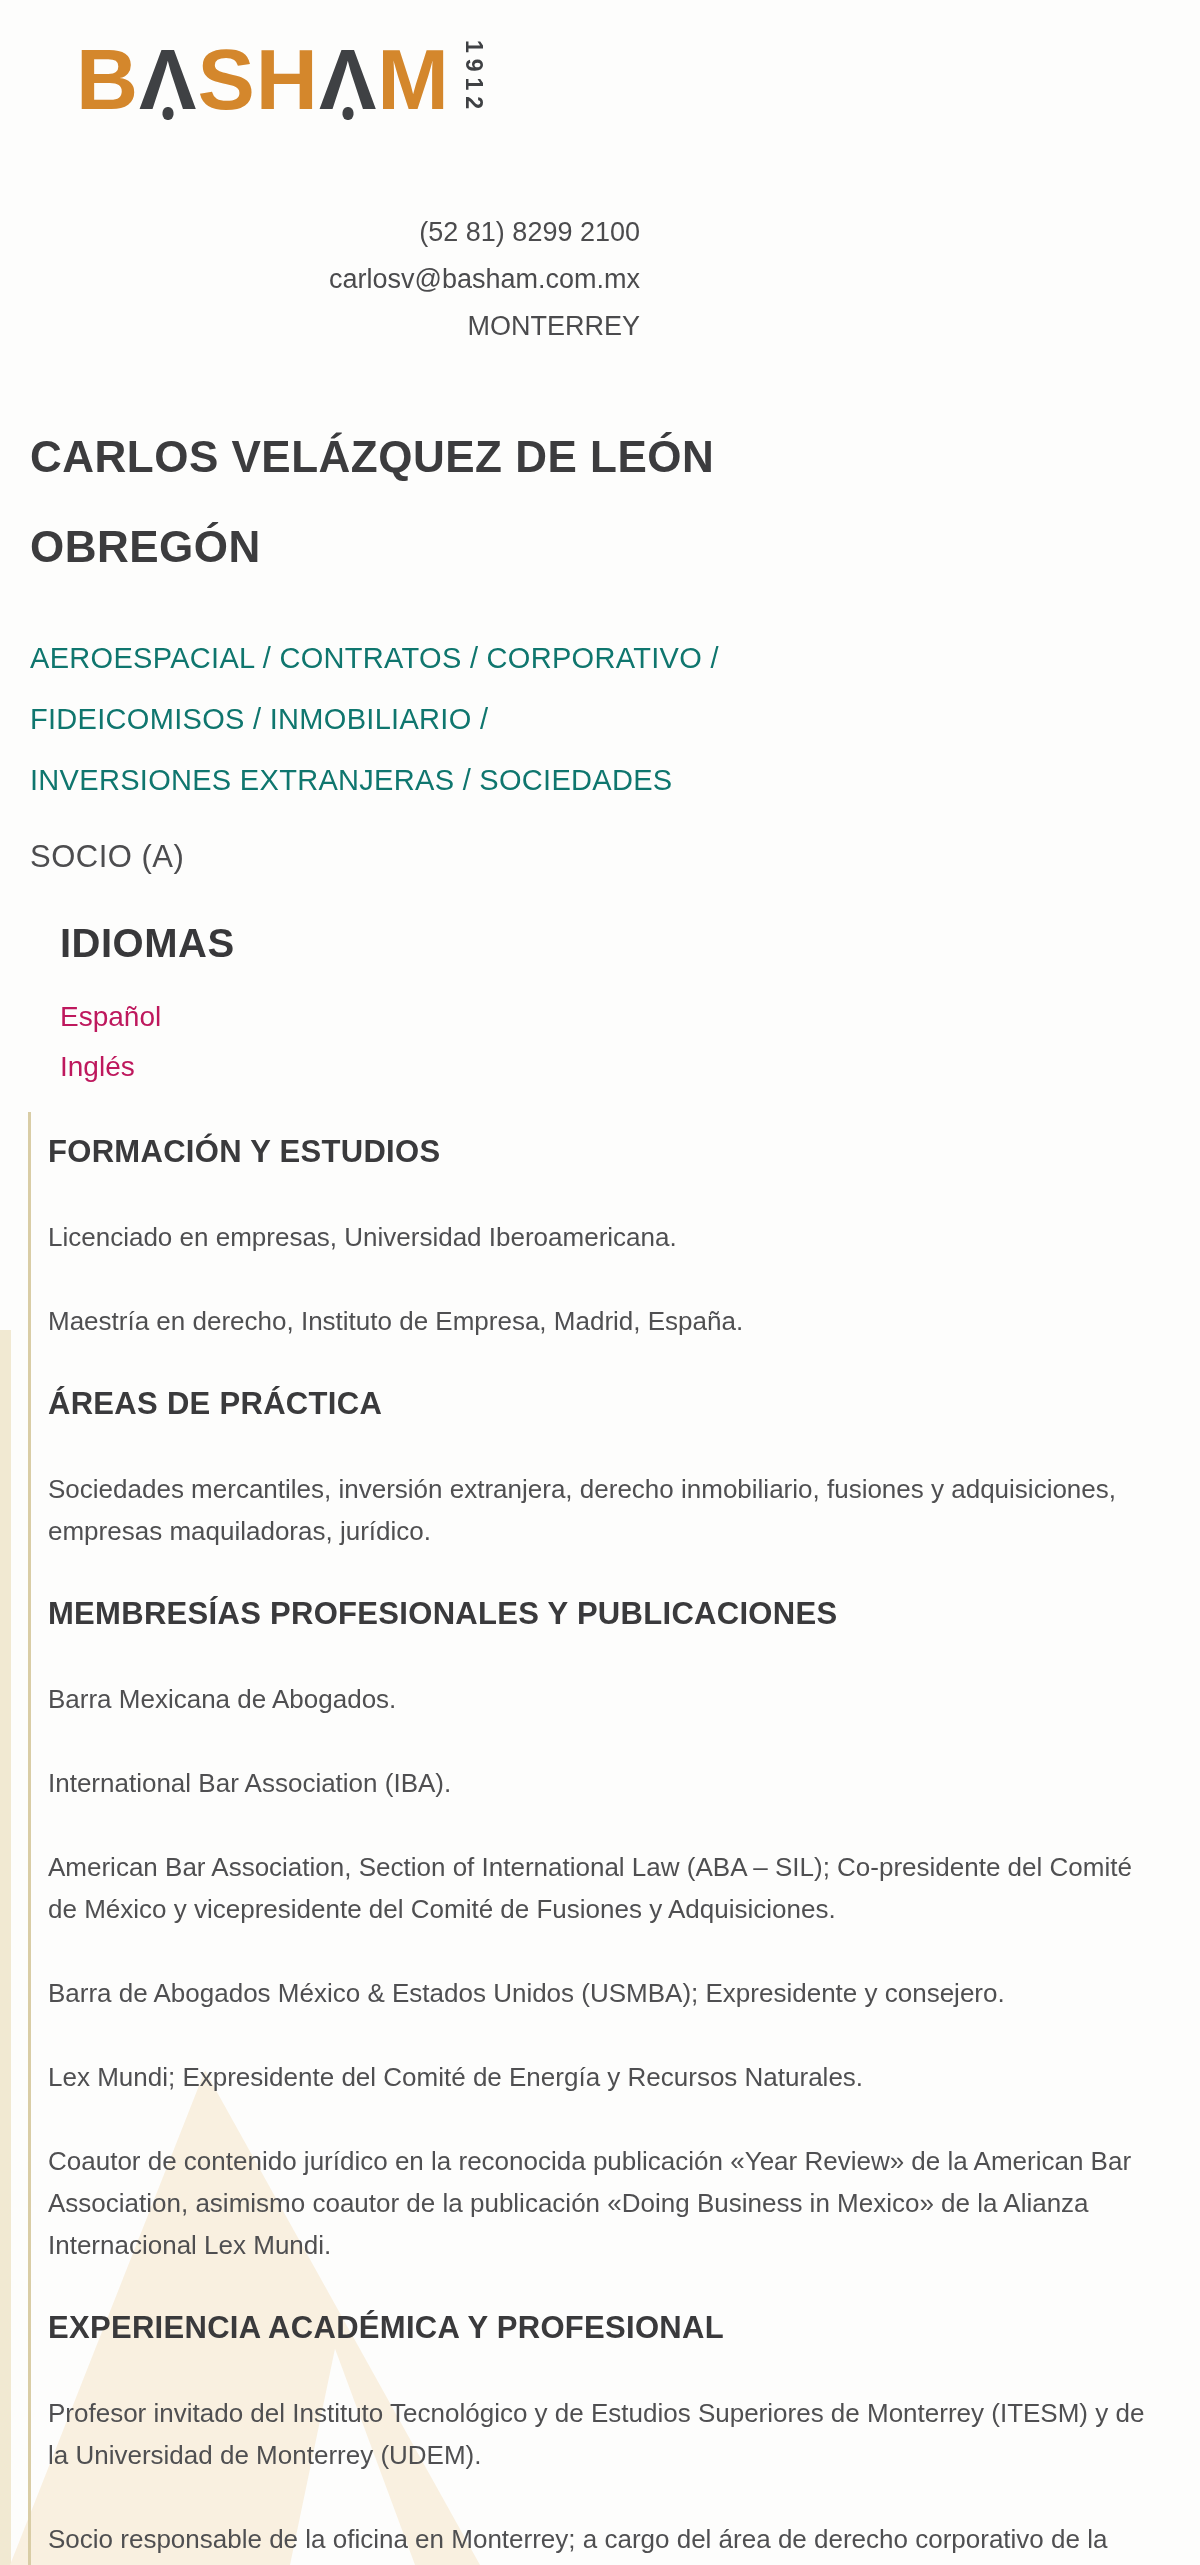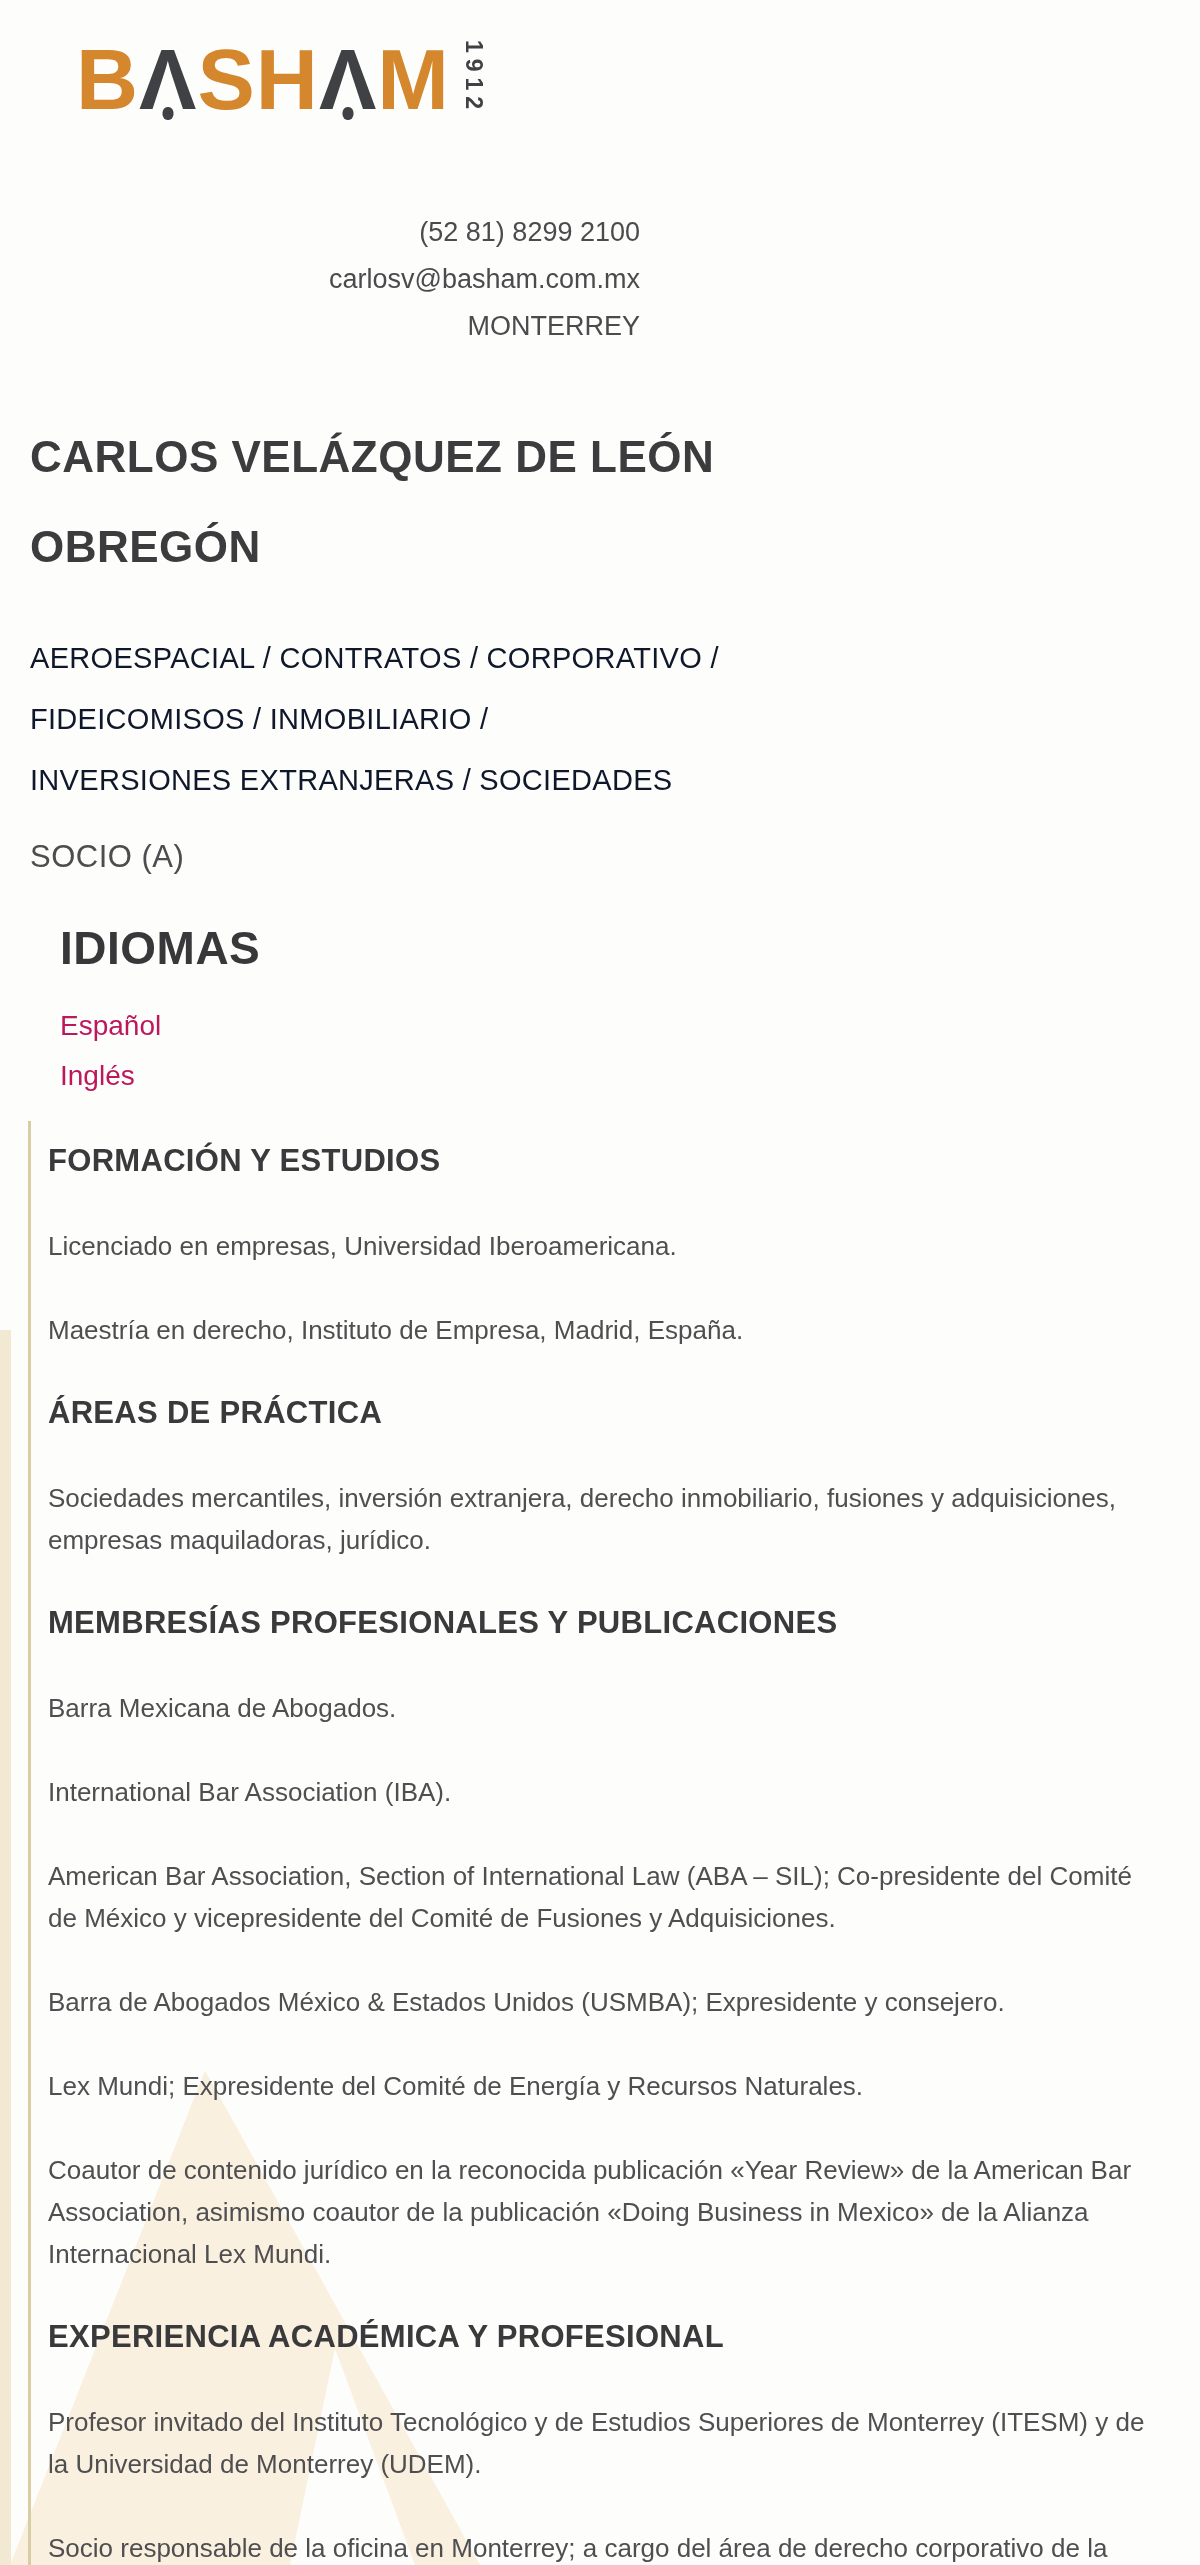--- a/index.html
+++ b/index.html
@@ -24,26 +24,26 @@
   .lt.a-glyph .dot{position:absolute;left:50%;transform:translateX(-50%);bottom:2px;width:11px;height:13px;border-radius:45%;background:#3f4144;}
   .logo-year{writing-mode:vertical-rl;font-size:23px;font-weight:700;color:#3f4144;letter-spacing:6px;margin-left:10px;margin-top:4px;height:95px;}
 
   
   .contact{width:560px;margin:74px 0 0 80px;text-align:right;font-size:27px;line-height:47px;color:#4b4b4d;}
   .contact .email{color:#4b4b4d;text-decoration:none;text-align:right;}
 
   
   .name{margin:62px 0 0 30px;font-size:44px;font-weight:700;color:#3c3c3e;line-height:90px;letter-spacing:.5px;}
   .name span{display:block;}
-  .practice{margin:36px 0 0 30px;width:760px;font-size:29px;line-height:61px;color:#0f172a;letter-spacing:.3px;}
+  .practice{margin:36px 0 0 30px;width:760px;font-size:29px;line-height:61px;color:#0f766e;letter-spacing:.3px;}
   .practice span{display:block;}
   .socio{margin:28px 0 0 30px;font-size:31px;color:#4d4d4f;letter-spacing:.5px;}
 
   
-  .idiomas{margin:46px 0 0 60px;font-size:46px;font-weight:700;color:#38383a;letter-spacing:.5px;}
+  .idiomas{margin:46px 0 0 60px;font-size:40px;font-weight:700;color:#38383a;letter-spacing:.5px;}
   .langs{margin:26px 0 0 60px;font-size:28px;line-height:50px;color:#be185d;}
 
   
   .sections{position:relative;margin-top:20px;padding:20px 40px 30px 48px;}
   .accent-line{position:absolute;left:28px;top:0;bottom:0;width:3px;background:#d9cda6;}
   .sections h3{font-size:31px;font-weight:700;color:#3a3a3c;margin:0 0 44px 0;letter-spacing:.3px;line-height:40px;}
   .sections p{font-size:26px;line-height:42px;color:#4f4f51;margin:0 0 42px 0;max-width:1100px;}
 </style>
 </head>
 <body>

